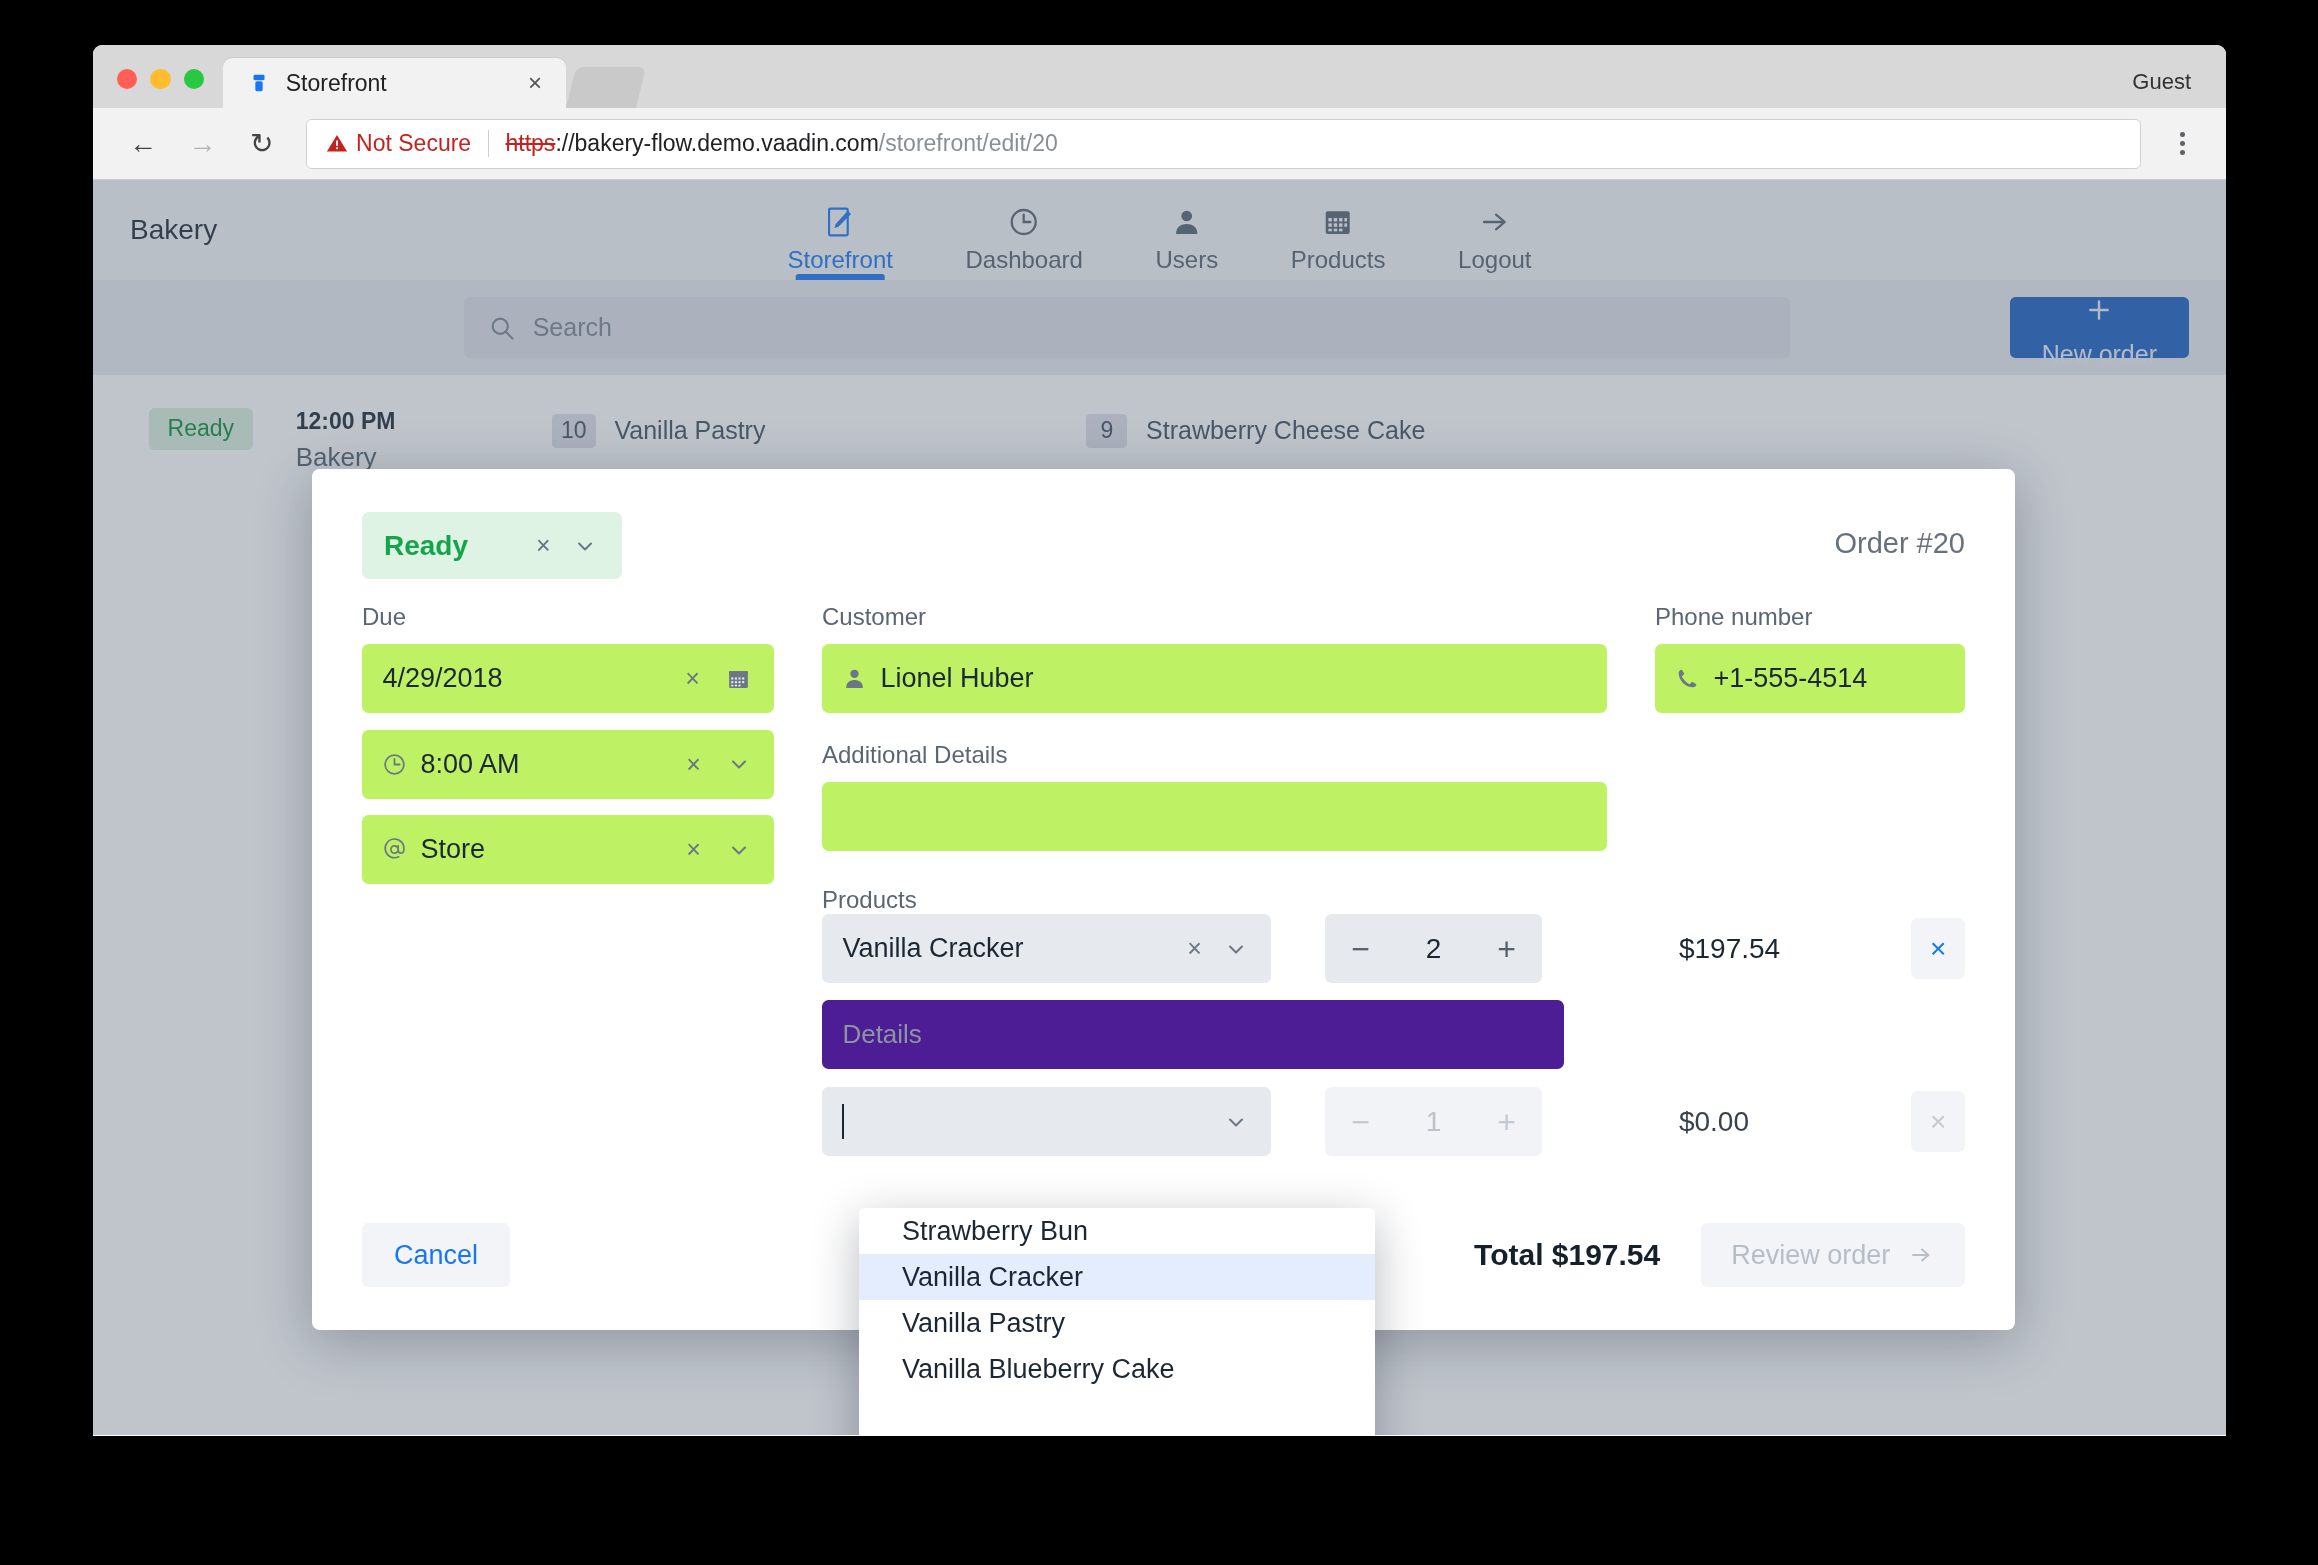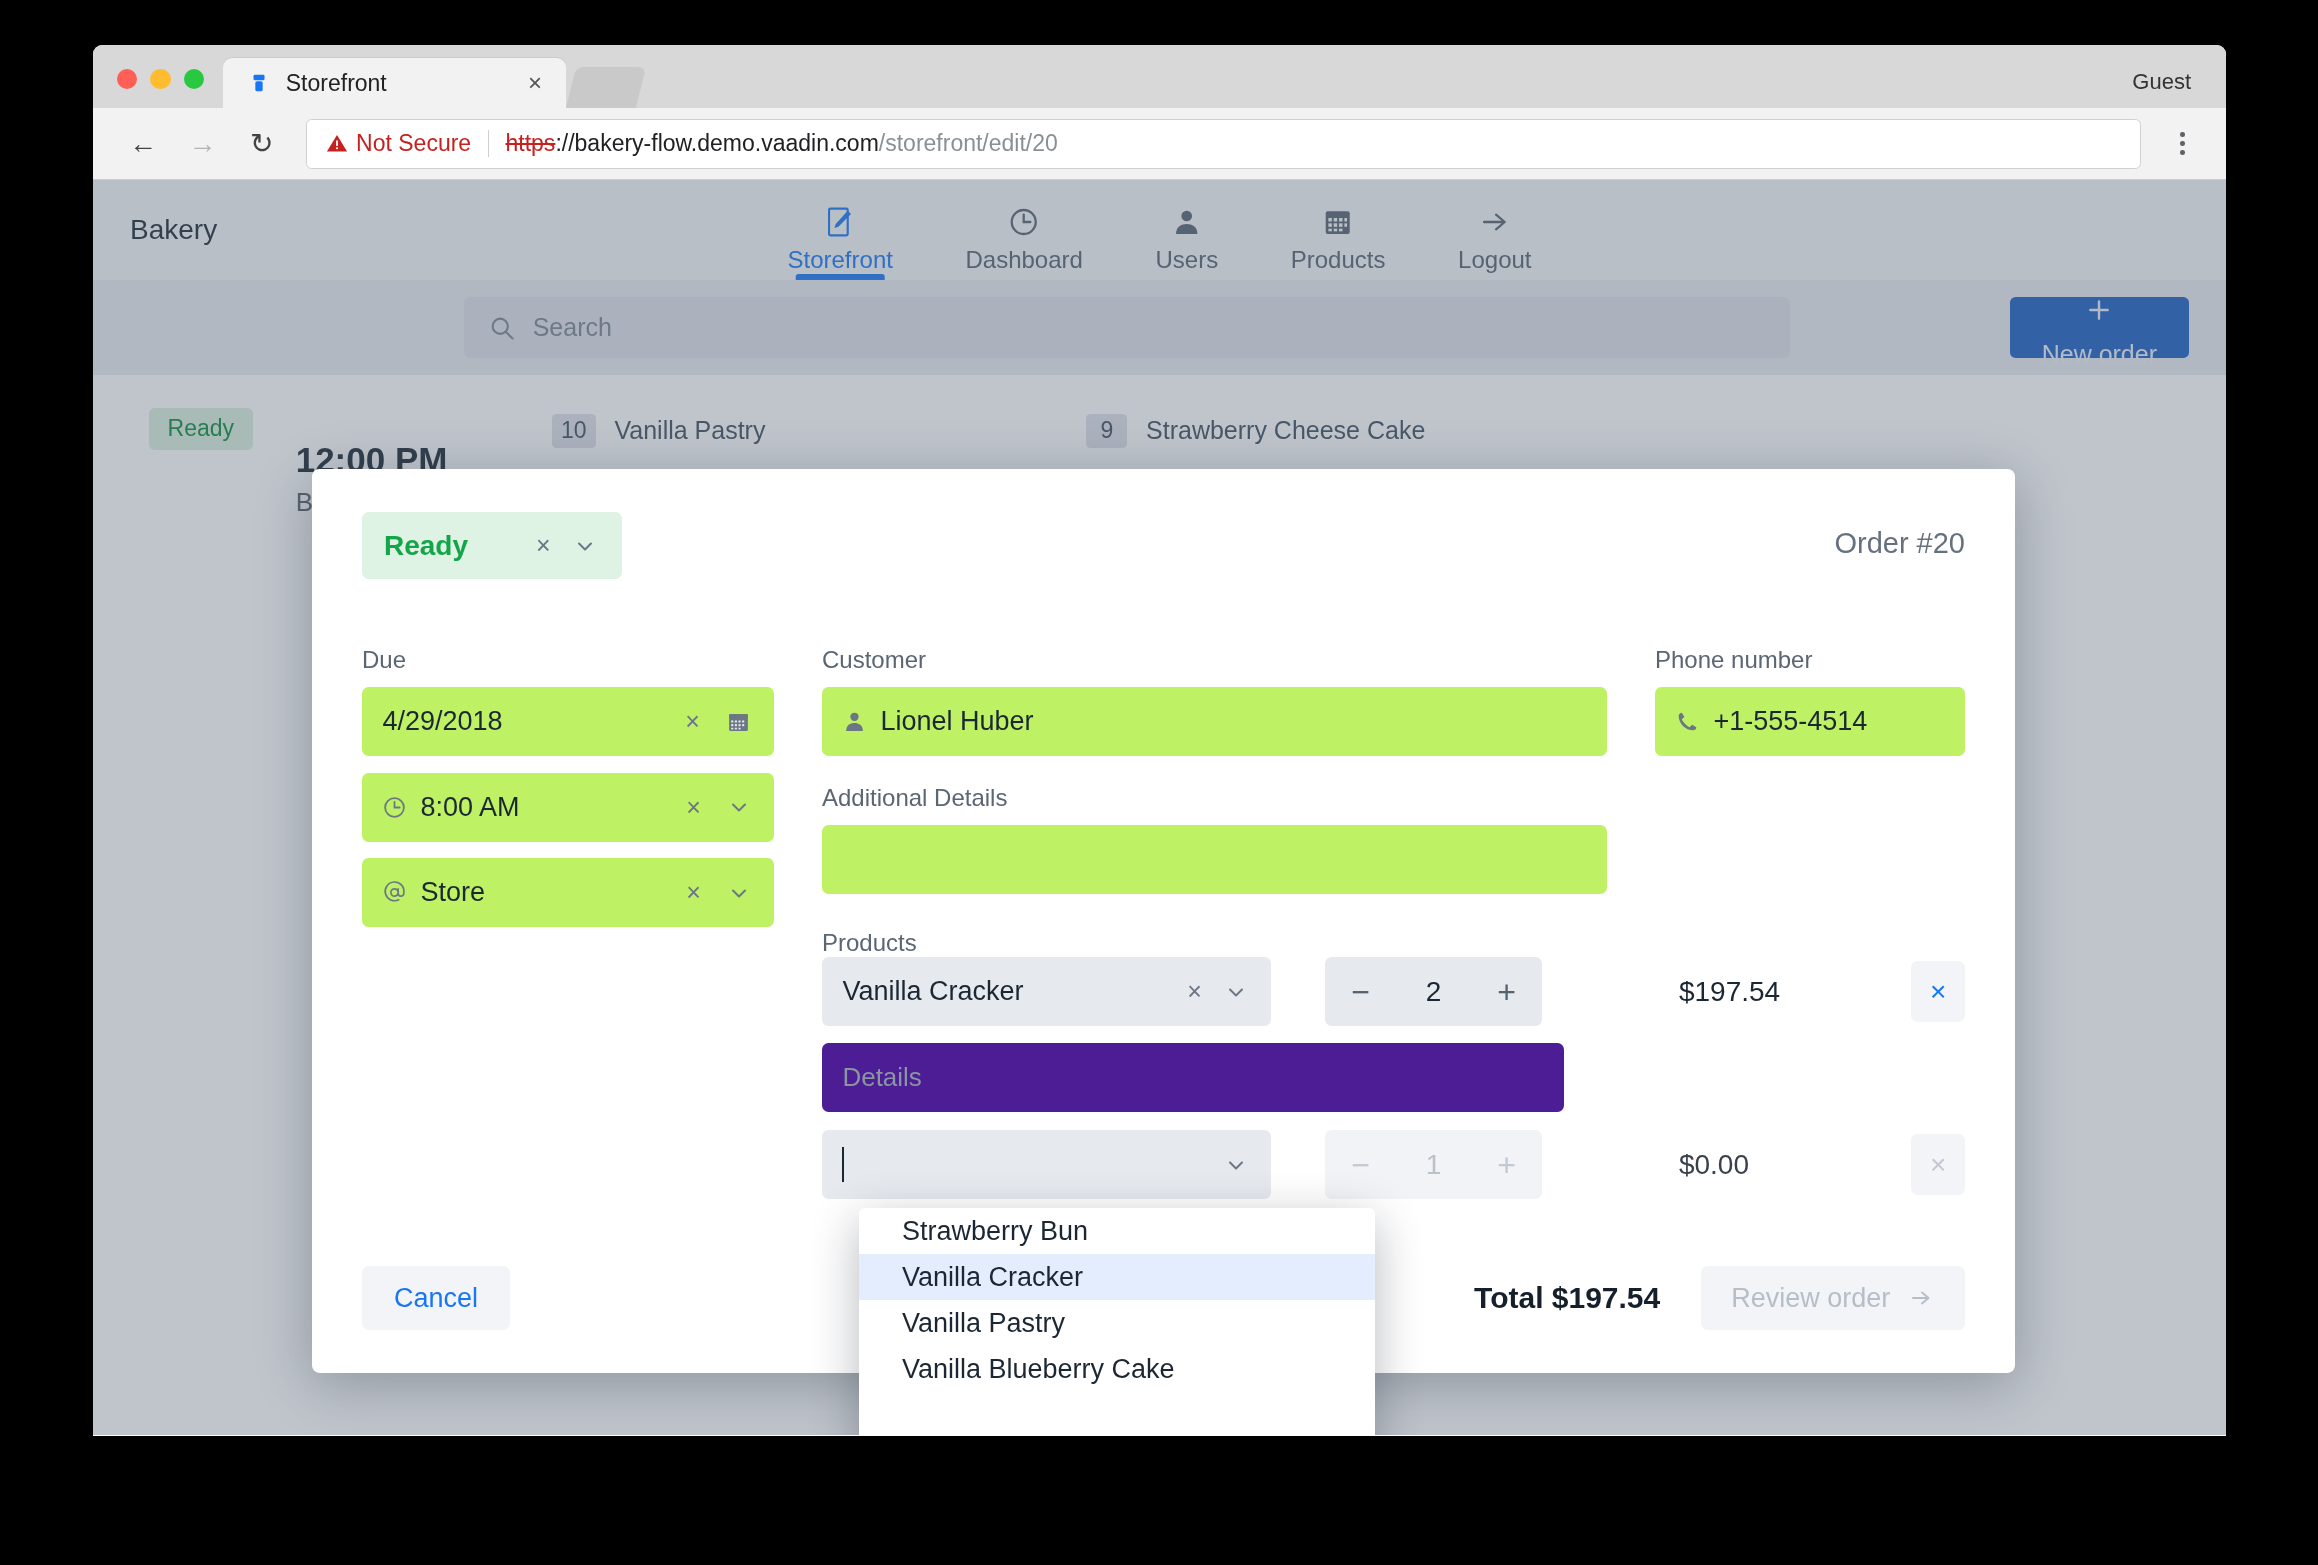--- a/index.html
+++ b/index.html
@@ -197,21 +197,21 @@
     gap: 43px;
     padding: 33px 56px 33px 56px;
     background: #fff;
   }
   .badge-ready {
     background: #d8efdd; color: #0a8c3b;
     font-size: 23px; padding: 7.4px 18.6px; border-radius: 5.6px;
     white-space: nowrap;
   }
   .order-time { display: flex; flex-direction: column; gap: 7.4px; min-width: 213px; }
-  .order-time .time { font-size: 35px; font-weight: bold; color: #1b2733; margin-top: 32px; }
+  .order-time .time { font-size: 23px; font-weight: bold; color: #1b2733; }
   .order-time .place { font-size: 26px; color: #53616e; }
   .order-items { display: flex; flex-direction: column; gap: 15px; padding-top: 5.6px; }
   .order-item-line { display: flex; align-items: center; gap: 18.6px; }
   .qty-badge {
     min-width: 41px; text-align: center;
     background: #dde1e7; color: #40505f;
     font-size: 23px; padding: 3.7px 9.3px; border-radius: 4.6px;
   }
   .item-name { font-size: 25px; color: #40505f; }
 
@@ -238,21 +238,21 @@
     cursor: pointer;
   }
   .status-text { font-size: 28px; color: #14a54a; font-weight: bold; flex: 1 1 auto; }
   .ico-btn { color: #6b7785; font-size: 25px; padding: 0 6.5px; cursor: pointer; line-height: 1; }
   .order-number { font-size: 29px; color: #67717d; padding-top: 15px; }
 
   .form-grid {
     display: grid;
     grid-template-columns: 412px 785px 1fr;
     column-gap: 48px;
-    margin-top: 67px;
+    margin-top: 24px;
   }
   .field-label { font-size: 24px; color: #5b6673; margin-bottom: 13px; display: block; }
   .input-box {
     background: #bef264;
     border-radius: 6.5px;
     height: 69px;
     display: flex; align-items: center;
     padding: 0 16.7px 0 20.4px;
     gap: 13px;
     margin-bottom: 16.7px;

